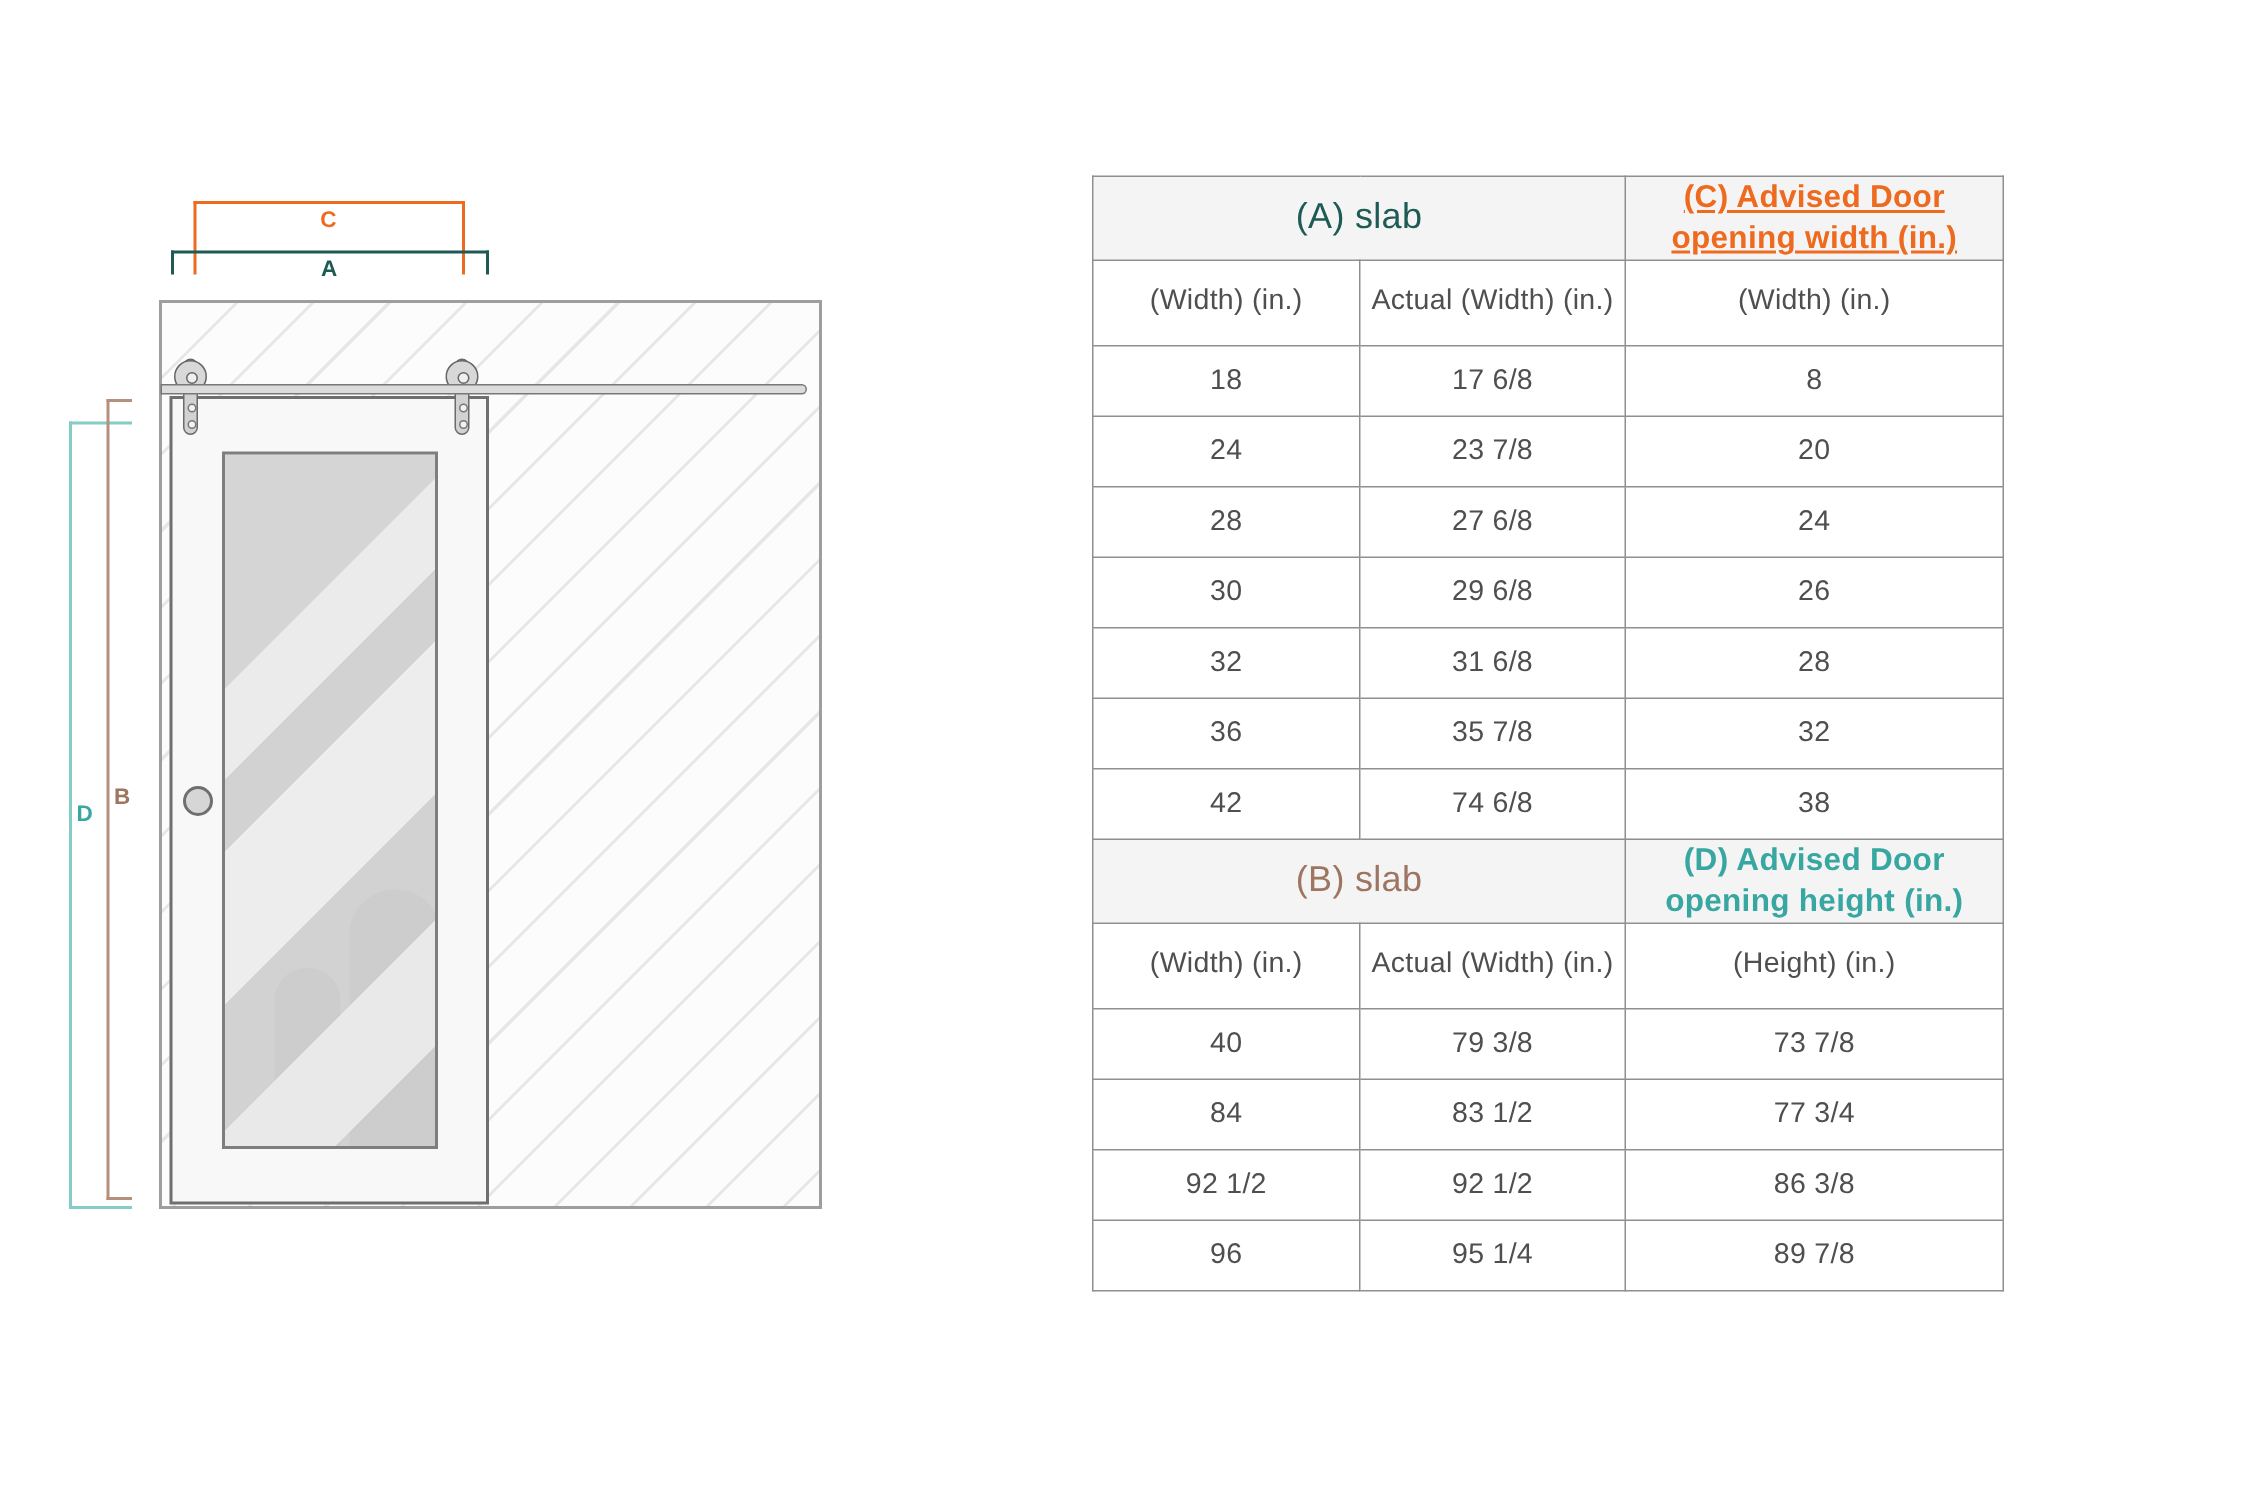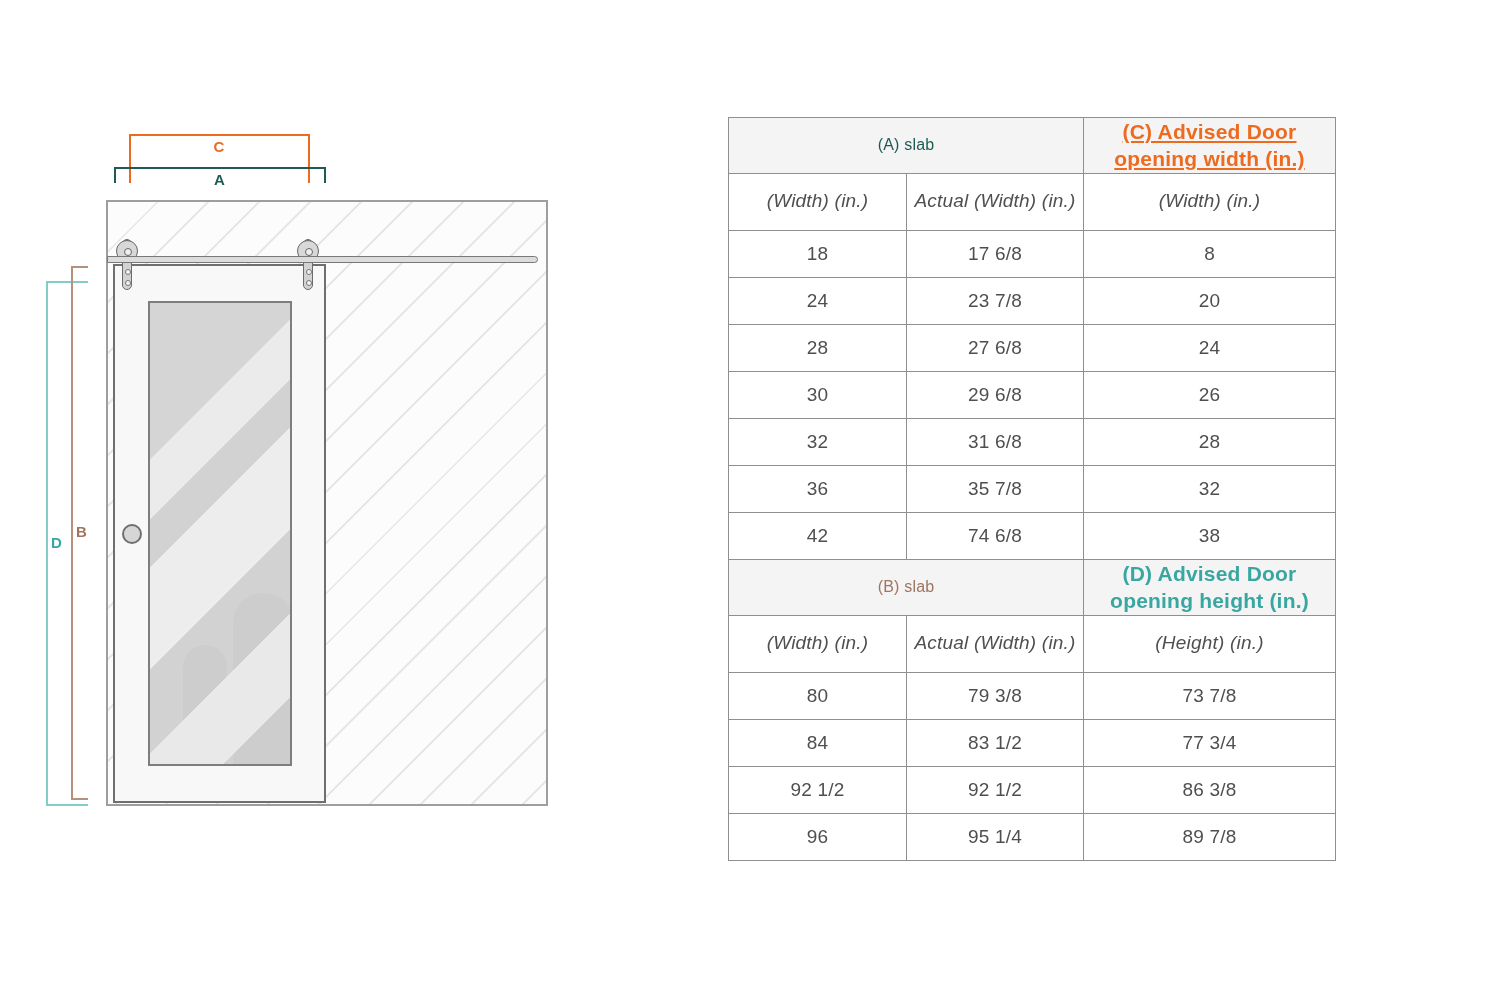--- a/index.html
+++ b/index.html
@@ -82,23 +82,23 @@
     border-collapse:collapse;table-layout:fixed;
     color:var(--table-text);
   }
   .size-chart td{
     border:1px solid var(--table-border);
     text-align:center;vertical-align:middle;
     font-size:19px;letter-spacing:.2px;padding:0 6px;
   }
   .r-hdr{height:54px;}
   .r-hdr2{height:56px;}
-  .r-sub{height:57px;font-style:italic;}
+  .r-sub{height:57px;}
   .r-data{height:47px;margin-top:40px;}
-  .size-chart .hdr-cell{background:var(--table-header-bg);font-size:16px;}
+  .size-chart .hdr-cell{background:var(--table-header-bg);font-size:24px;}
   .hdr-a{color:var(--accent-dark-teal);}
   .hdr-c{color:var(--accent-orange);font-size:21px !important;font-weight:bold;line-height:1.3;text-decoration:underline;}
   .hdr-b{color:var(--accent-brown);margin-top:44px;}
   .hdr-d{color:var(--accent-teal);font-size:21px !important;font-weight:bold;line-height:1.3;}
   .sub-cell{line-height:1.3;}
 </style>
 </head>
 <body>
 
 <div class="canvas">
@@ -199,21 +199,21 @@
     <tr class="r-hdr2">
       <td colspan="2" class="hdr-cell hdr-b">(B) slab</td>
       <td class="hdr-cell hdr-d">(D) Advised Door opening height (in.)</td>
     </tr>
     <tr class="r-sub">
       <td class="sub-cell">(Width) (in.)</td>
       <td class="sub-cell">Actual (Width) (in.)</td>
       <td class="sub-cell">(Height) (in.)</td>
     </tr>
     <tr class="r-data">
-      <td>80</td>
+      <td>40</td>
       <td>79 3/8</td>
       <td>73 7/8</td>
     </tr>
     <tr class="r-data">
       <td>84</td>
       <td>83 1/2</td>
       <td>77 3/4</td>
     </tr>
     <tr class="r-data">
       <td>92 1/2</td>

